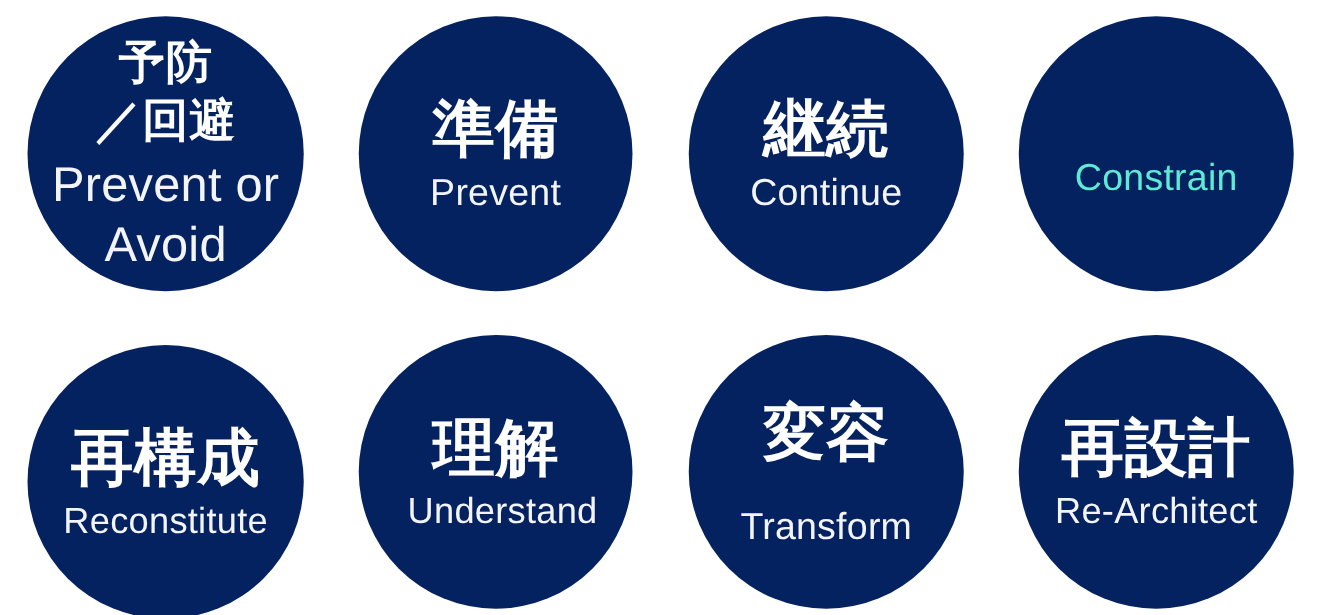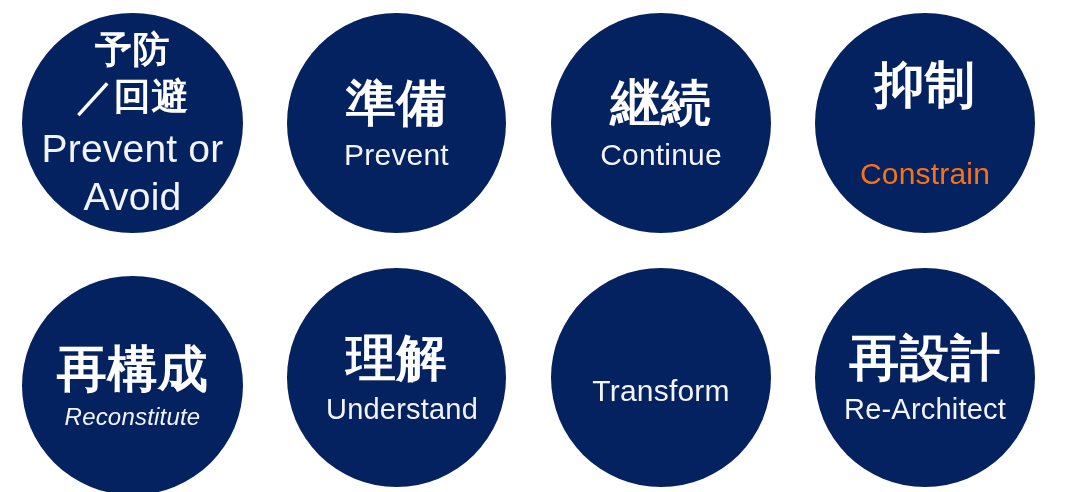--- a/index.html
+++ b/index.html
@@ -62,21 +62,21 @@
   #c3 { left: 815px; top: 13px;  width: 220px; height: 220px; }
   
   #c4 { left: 22px;  top: 276px; width: 221px; height: 219px; }
   #c5 { left: 287px; top: 268px; width: 219px; height: 219px; }
   #c6 { left: 551px; top: 268px; width: 220px; height: 219px; }
   #c7 { left: 815px; top: 268px; width: 220px; height: 219px; }
 
   
   #c0 .jp { font-size: 37px; line-height: 1.28; }
   #c0 .en { font-size: 39px; line-height: 1.22; margin-top: 5px; }
-  #c4 .en { font-size: 24px; font-style: italic; }
+  #c4 .en { font-size: 29px; }
   #c5 .en { font-size: 29px; margin-left: 11px; }
   #c7 .en { font-size: 29px; }
 </style>
 </head>
 <body>
 
 <div id="canvas" style="background: rgb(255, 255, 255);">
 
   <div class="circle" id="c0" style="--fill: #052260;">
     <div class="jp" style="color: rgb(255, 255, 255);">予防
@@ -89,35 +89,35 @@
     <div class="jp" style="color: rgb(255, 255, 255);">準備</div>
     <div class="en" style="color: rgb(242, 244, 248);">Prevent</div>
   </div>
 
   <div class="circle" id="c2" style="--fill: #052260;">
     <div class="jp" style="color: rgb(255, 255, 255);">継続</div>
     <div class="en" style="color: rgb(242, 244, 248);">Continue</div>
   </div>
 
   <div class="circle" id="c3" style="--fill: #052260;">
-    <div class="jp" style="color: rgb(255, 255, 255);">抑制</div>
-    <div class="en" style="color: #f97316; margin-top: 40px;">Constrain</div>
+    <div class="en" style="color: #5eead4; margin-top: 40px;">Constrain</div>
   </div>
 
   <div class="circle" id="c4" style="--fill: #052260;">
     <div class="jp" style="color: rgb(255, 255, 255);">再構成</div>
     <div class="en" style="color: rgb(242, 244, 248);">Reconstitute</div>
   </div>
 
   <div class="circle" id="c5" style="--fill: #052260;">
     <div class="jp" style="color: rgb(255, 255, 255);">理解</div>
     <div class="en" style="color: rgb(242, 244, 248);">Understand</div>
   </div>
 
   <div class="circle" id="c6" style="--fill: #052260;">
+    <div class="jp" style="color: rgb(255, 255, 255);">変容</div>
     <div class="en" style="color: rgb(242, 244, 248); margin-top: 27px;">Transform</div>
   </div>
 
   <div class="circle" id="c7" style="--fill: #052260;">
     <div class="jp" style="color: rgb(255, 255, 255);">再設計</div>
     <div class="en" style="color: rgb(242, 244, 248);">Re-Architect</div>
   </div>
 
 </div>
 

